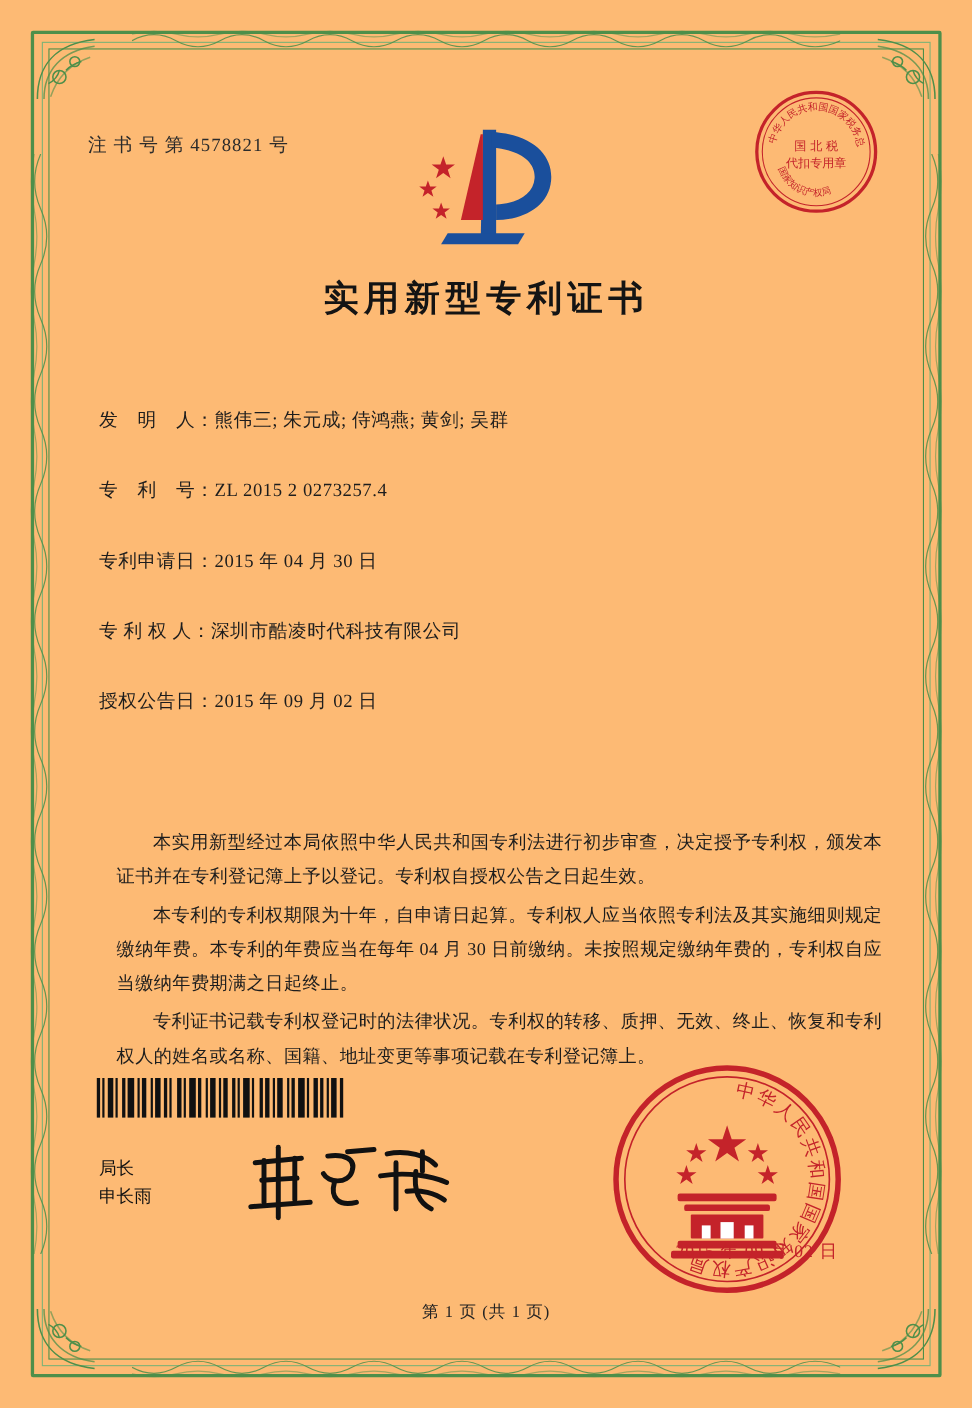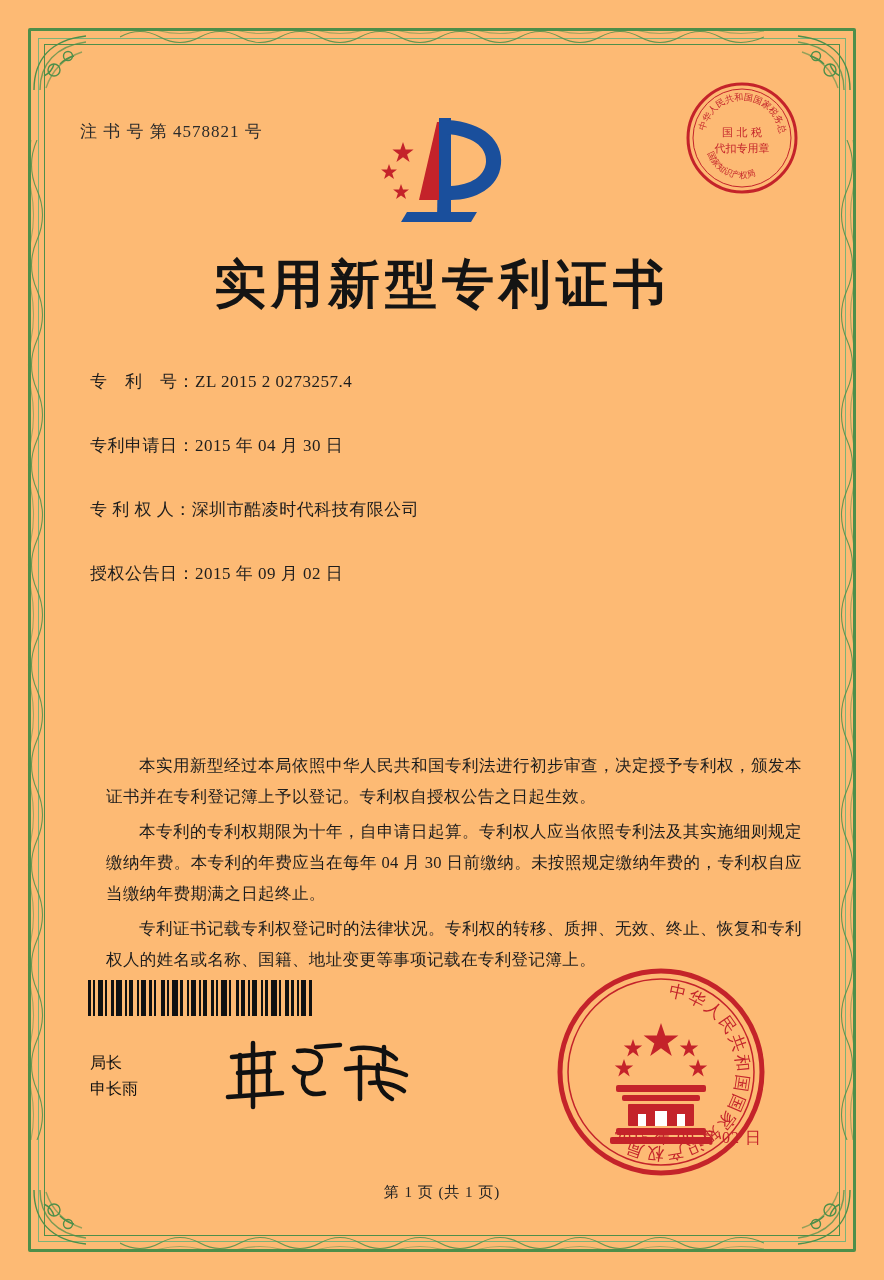--- a/index.html
+++ b/index.html
@@ -107,21 +107,21 @@
   }
   .seal-top svg { width: 100%; height: 100%; display: block; }
 
   .doc-title {
     position: absolute;
     left: 0;
     right: 0;
     top: 190px;
     text-align: center;
     font-family: Liberation Mono, monospace;
-    font-size: 52px;
+    font-size: 32px;
     font-weight: bold;
     letter-spacing: 5px;
     color: #141414;
   }
 
   .fields {
     position: absolute;
     left: 30px;
     right: 10px;
     top: 310px;
@@ -351,20 +351,23 @@
         <path id="sealArcBottom" d="M 22 62 A 36 36 0 0 0 94 62" fill="none"></path>
         <text font-size="8.5" fill="#c4232a" font-family="'DejaVu Sans', sans-serif">
           <textPath href="#sealArcBottom" startOffset="10%">国家知识产权局</textPath>
         </text>
       </svg>
     </div>
 
     <div class="doc-title">实用新型专利证书</div>
 
     <div class="fields">
+      <div class="field-row">
+        <span class="field-label">发　明　人：</span><span class="field-value">熊伟三; 朱元成; 侍鸿燕; 黄剑; 吴群</span>
+      </div>
       <div class="field-row">
         <span class="field-label">专　利　号：</span><span class="field-value">ZL 2015 2 0273257.4</span>
       </div>
       <div class="field-row">
         <span class="field-label">专利申请日：</span><span class="field-value">2015 年 04 月 30 日</span>
       </div>
       <div class="field-row">
         <span class="field-label">专 利 权 人：</span><span class="field-value">深圳市酷凌时代科技有限公司</span>
       </div>
       <div class="field-row">

